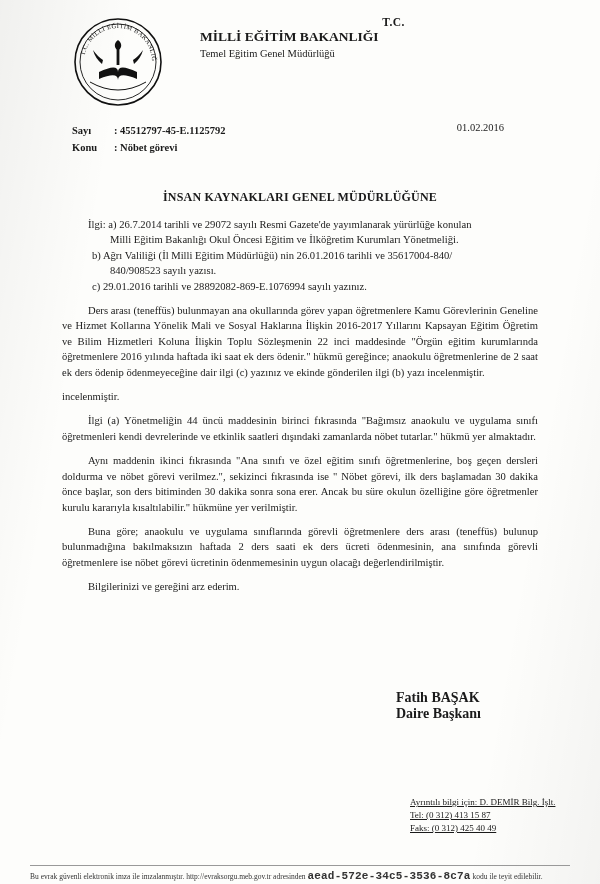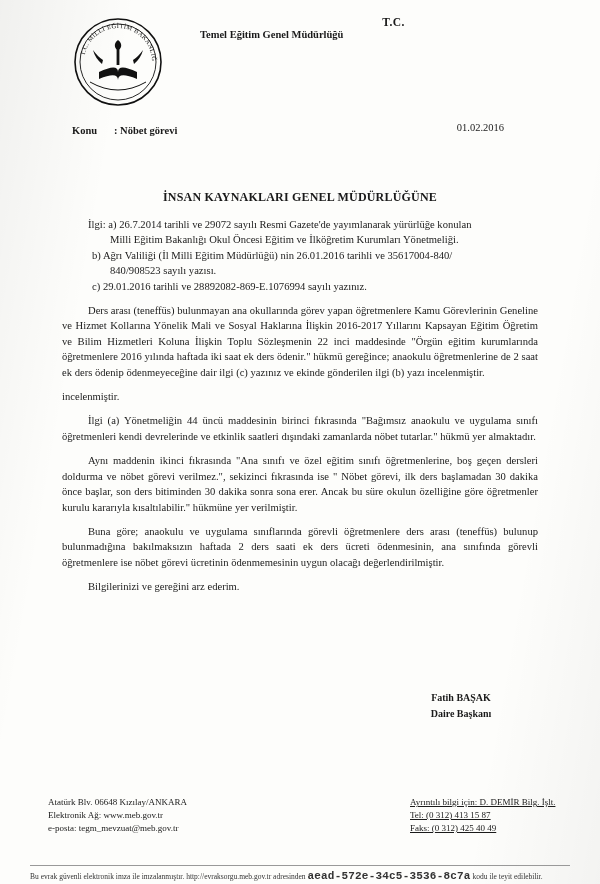--- a/index.html
+++ b/index.html
@@ -58,21 +58,21 @@
     width: 205px;
     margin: 0 0 1px 0;
   }
   .ministry {
     font-size: 13.5px;
     font-weight: bold;
     margin: 0 0 3px 0;
   }
   .dept {
     font-size: 10.5px;
-    font-weight: bold;
+    font-weight: normal;
     margin: 0;
   }
 
   
   .meta {
     position: relative;
     margin-top: 10px;
     height: 46px;
   }
   .meta-left {
@@ -128,22 +128,22 @@
 
   .closing {
     margin-top: 12px;
   }
 
   
   .signature {
     position: absolute;
     right: 74px;
     top: 690px;
-    text-align: center;
-    font-size: 10px;
+    text-align: left;
+    font-size: 14px;
     font-weight: bold;
     line-height: 16px;
     width: 130px;
   }
 
   
   .footer {
     position: absolute;
     left: 0;
     right: 0;
@@ -208,26 +208,30 @@
           <rect x="-1.4" y="-22" width="2.8" height="19" fill="#111"></rect>
           <path d="M 0 -28 q 4 3 3 7 q -1 3 -3 3 q -2 0 -3 -3 q -1 -4 3 -7 z" fill="#111"></path>
           <path d="M -16 -4 q -7 -6 -9 -14 q 5 7 10 10 z" fill="#111"></path>
           <path d="M 16 -4 q 7 -6 9 -14 q -5 7 -10 10 z" fill="#111"></path>
         </g>
         <path d="M 18 66 q 28 16 56 0" fill="none" stroke="#111" stroke-width="1"></path>
       </svg>
     </div>
     <div class="head-text">
       <div class="tc">T.C.</div>
+      <div class="ministry">MİLLİ EĞİTİM BAKANLIĞI</div>
       <div class="dept">Temel Eğitim Genel Müdürlüğü</div>
     </div>
   </div>
 
   <div class="meta">
     <div class="meta-left">
+      <div class="row">
+        <span class="lbl">Sayı</span><span>: 45512797-45-E.1125792</span>
+      </div>
       <div class="row">
         <span class="lbl">Konu</span><span>: Nöbet görevi</span>
       </div>
     </div>
     <div class="meta-date">01.02.2016</div>
   </div>
 
   <div class="doc-title">İNSAN KAYNAKLARI GENEL MÜDÜRLÜĞÜNE</div>
 
   <div class="body">
@@ -247,29 +251,20 @@
     <p>Buna göre; anaokulu ve uygulama sınıflarında görevli öğretmenlere ders arası (teneffüs) bulunup bulunmadığına bakılmaksızın haftada 2 ders saati ek ders ücreti ödenmesinin, ana sınıfında görevli öğretmenlere ise nöbet görevi ücretinin ödenmemesinin uygun olacağı değerlendirilmiştir.</p>
     <p class="closing">Bilgilerinizi ve gereğini arz ederim.</p>
   </div>
 
   <div class="signature">
     <div>Fatih BAŞAK</div>
     <div>Daire Başkanı</div>
   </div>
 
   <div class="footer">
-    <div class="footer-left">
-      <div>Atatürk Blv.  06648 Kızılay/ANKARA</div>
-      <div>
-        <span>Elektronik Ağ: </span><span>www.meb.gov.tr</span>
-      </div>
-      <div>
-        <span>e-posta: </span><span>tegm_mevzuat@meb.gov.tr</span>
-      </div>
-    </div>
     <div class="footer-right">
       <div>Ayrıntılı bilgi için: D. DEMİR Bilg. İşlt.</div>
       <div>Tel: (0 312) 413 15 87</div>
       <div>Faks: (0 312) 425 40 49</div>
     </div>
     <div class="footer-sep"></div>
     <div class="footer-note">
       <span>Bu evrak güvenli elektronik imza ile imzalanmıştır. http://evraksorgu.meb.gov.tr adresinden </span><span class="hash">aead-572e-34c5-3536-8c7a</span><span> kodu ile teyit edilebilir.</span>
     </div>
   </div>

